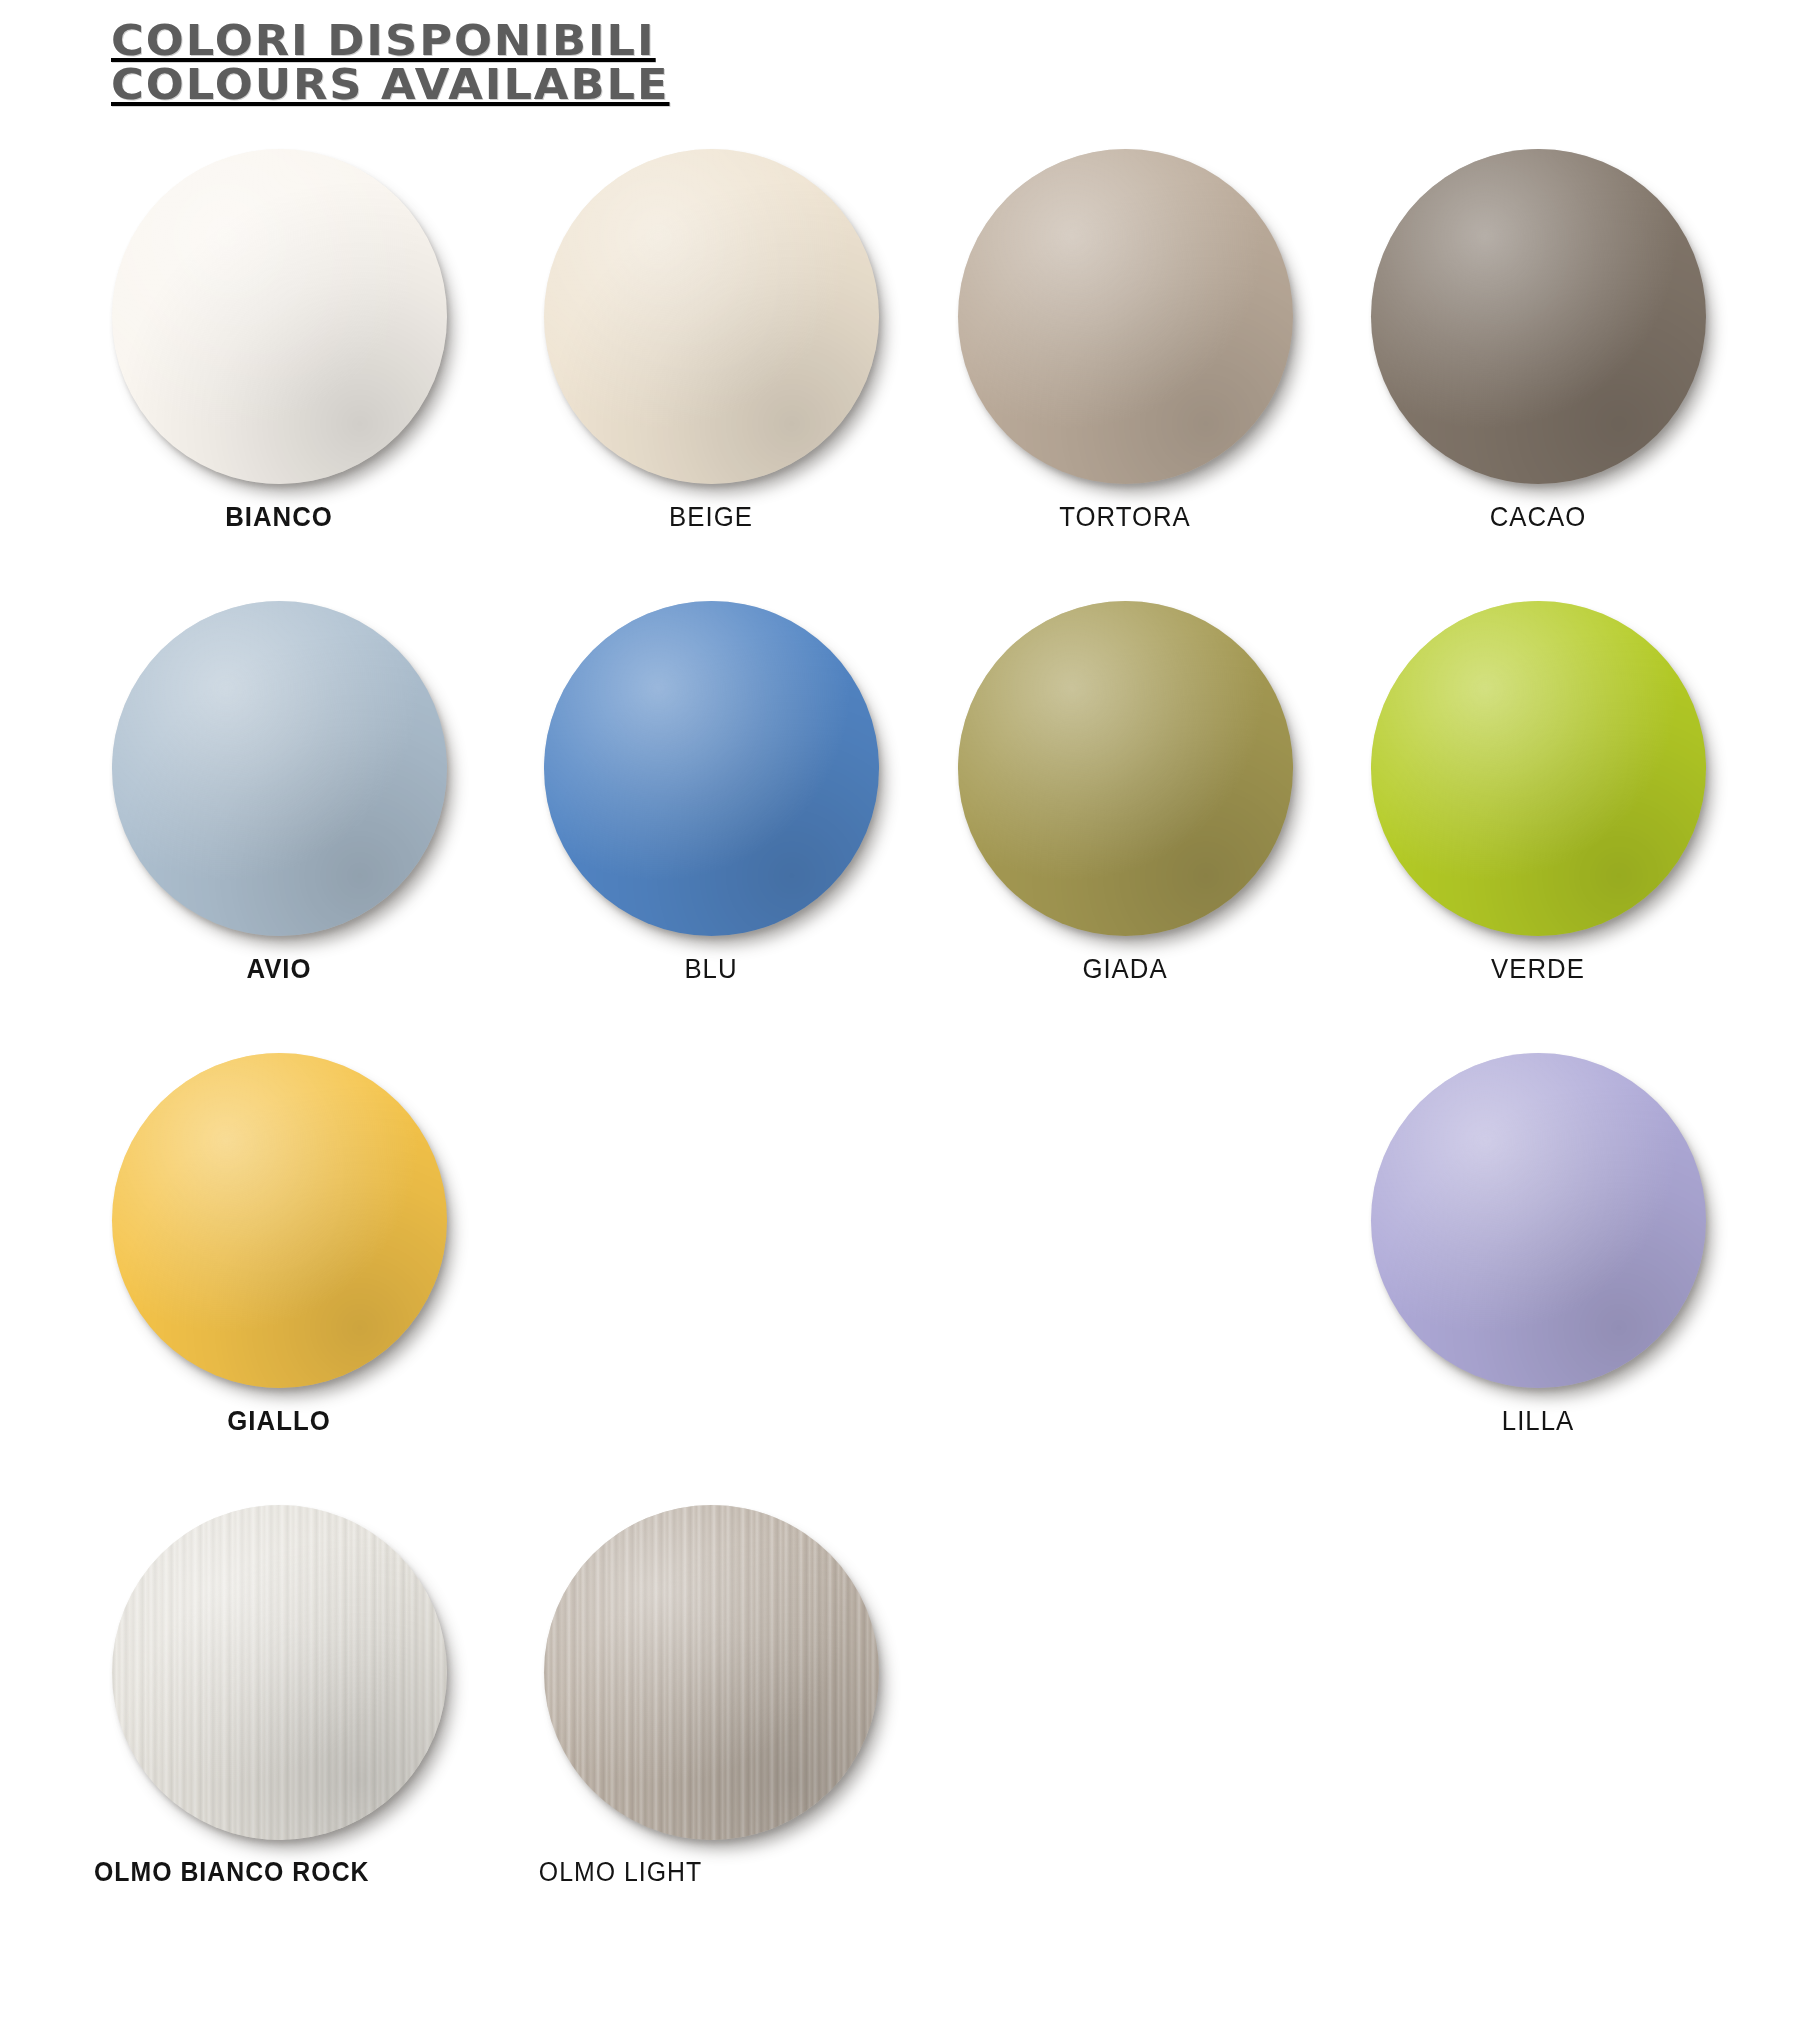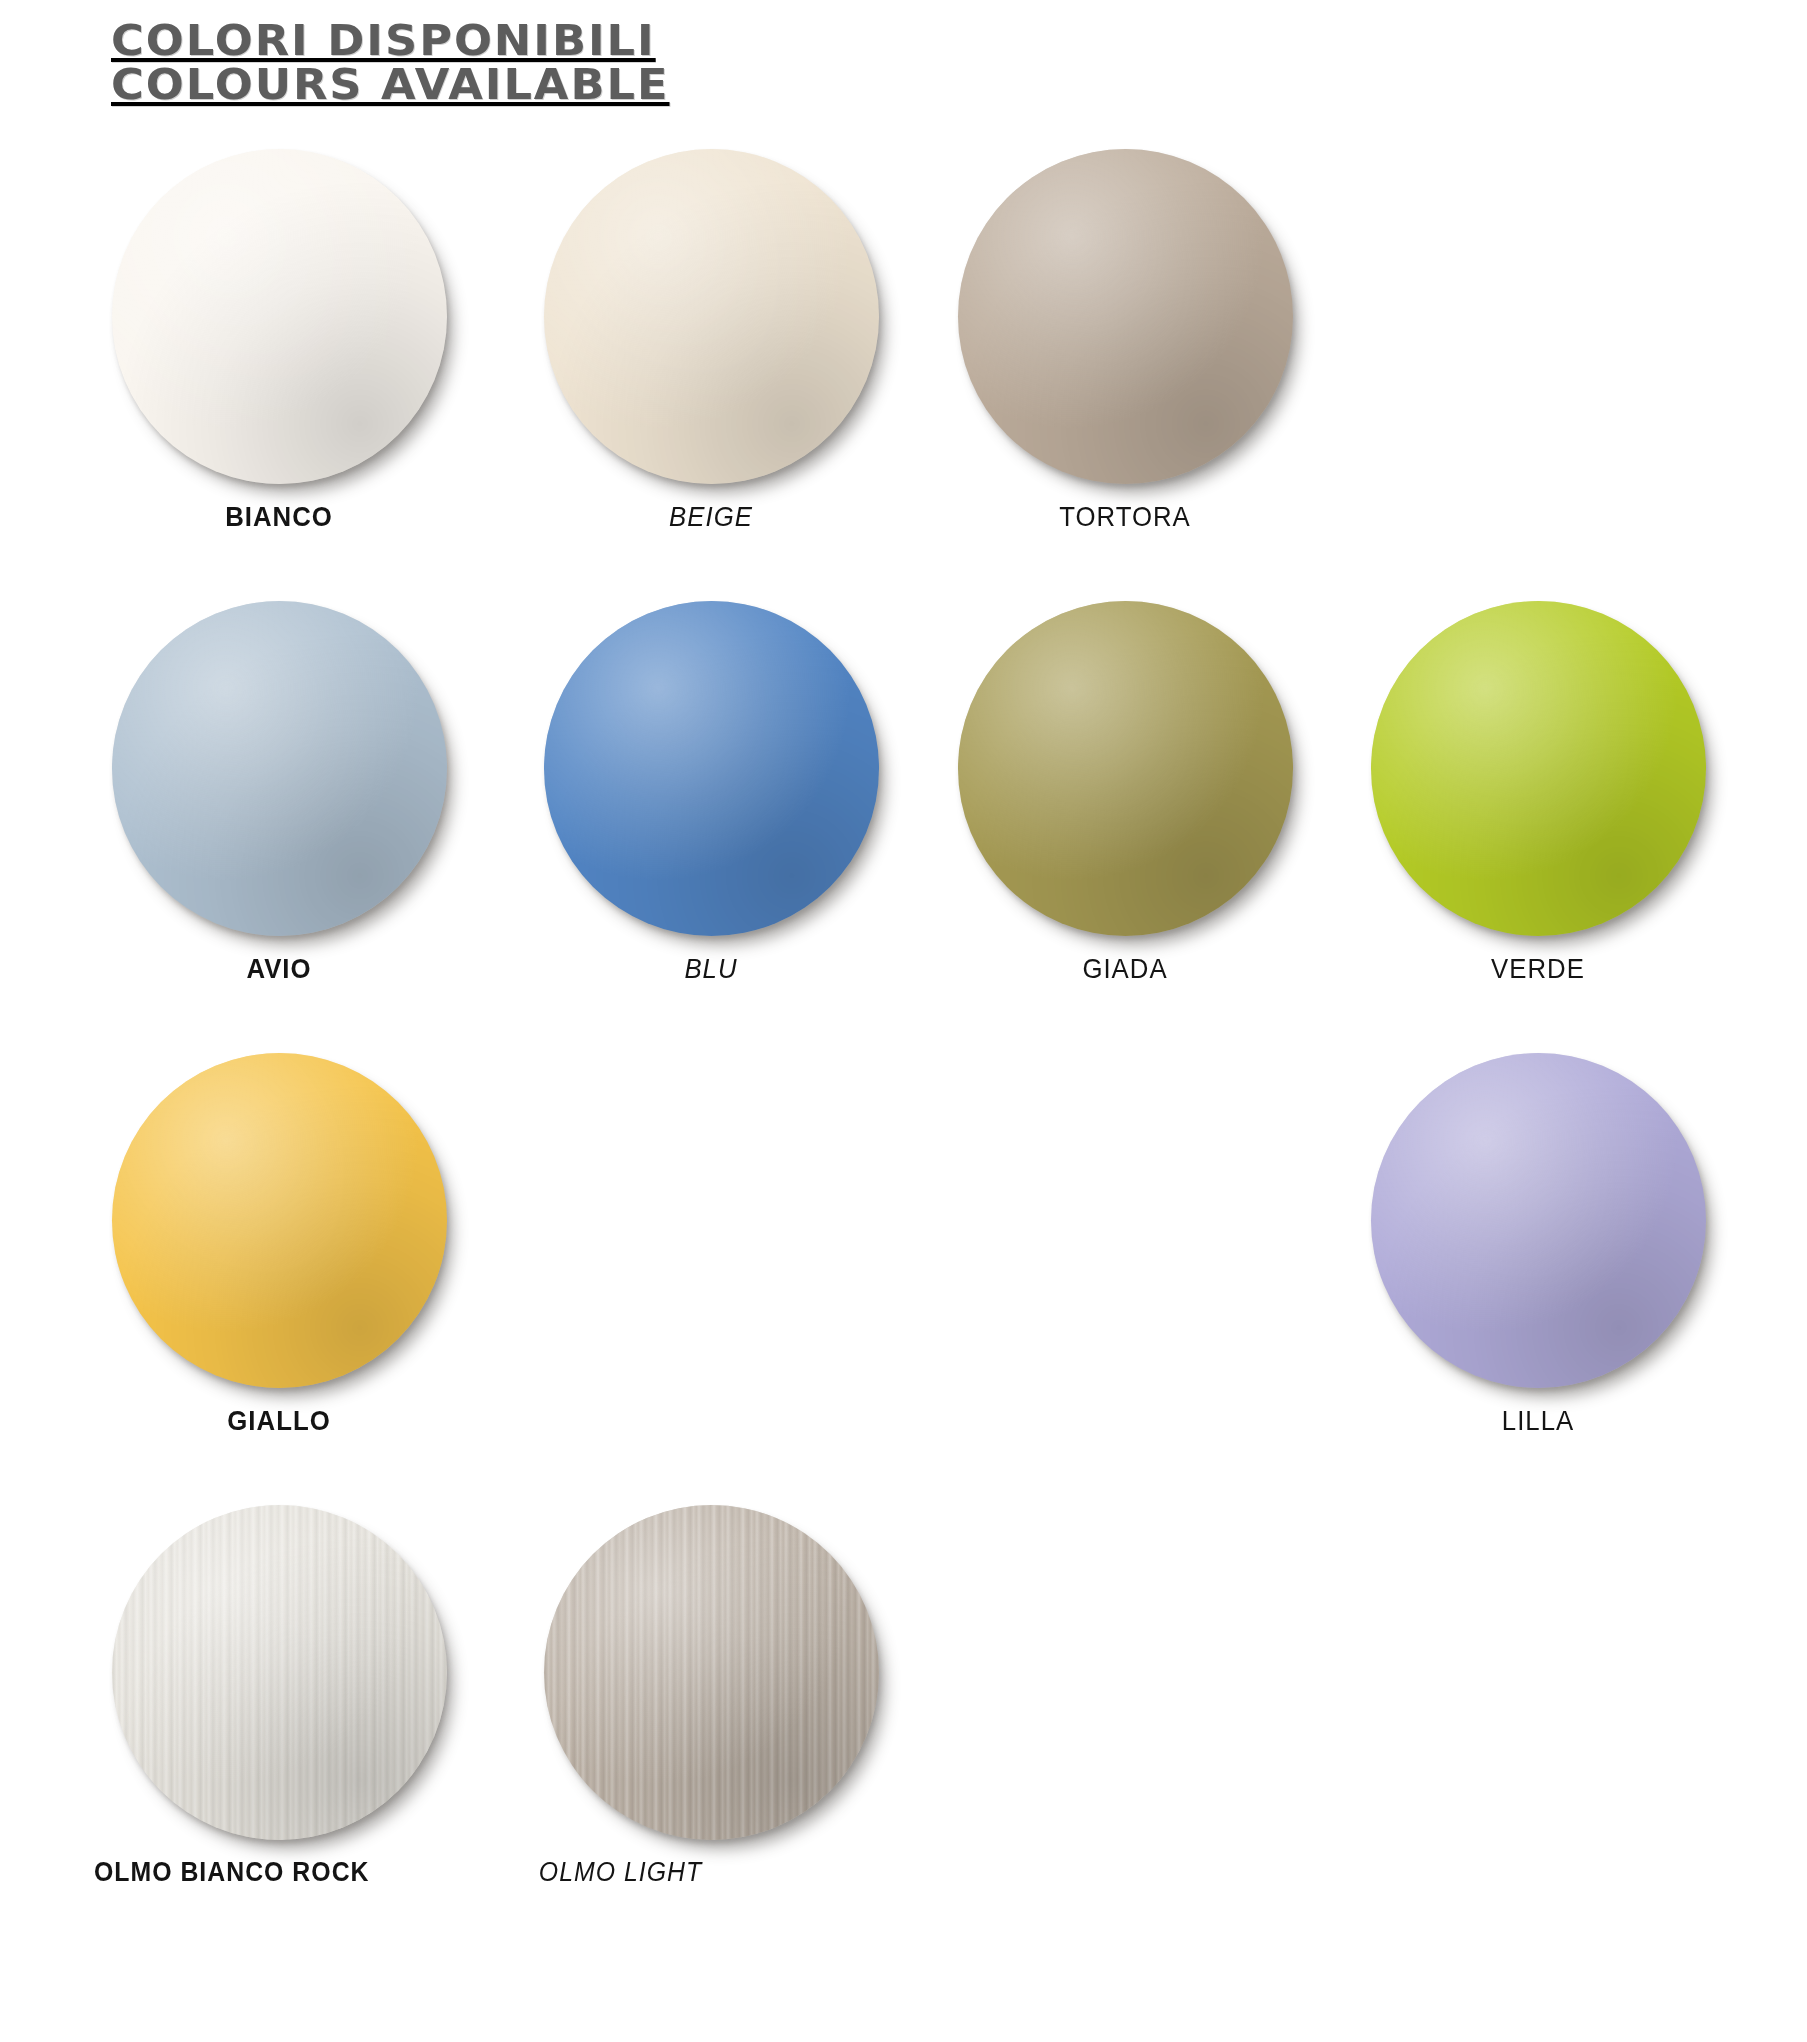--- a/index.html
+++ b/index.html
@@ -50,21 +50,21 @@
   }
   .row.row-last { height: 443px; }
 
   .cell {
     position: absolute;
     top: 0;
     width: 414px;
     height: 443px;
   }
   .cell.col0 { left: 72px; font-weight: bold; }
-  .cell.col1 { left: 504px; font-style: italic; }
+  .cell.col1 { left: 504px; }
   .cell.col2 { left: 918px; }
   .cell.col3 { left: 1331px; }
 
   .disc-wrap {
     position: absolute;
     left: 40px;
     top: 7.5px;
     width: 335px;
     height: 335px;
   }
@@ -159,20 +159,28 @@
       <div class="label" style="color: rgb(20, 20, 20);">BEIGE</div>
     </div>
     <div class="cell col2">
       <div class="disc-wrap">
         <div class="disc" style="background-color: rgb(188, 172, 155);">
             <span class="grain"></span>
           </div>
       </div>
       <div class="label" style="color: rgb(20, 20, 20);">TORTORA</div>
     </div>
+    <div class="cell col3">
+      <div class="disc-wrap">
+        <div class="disc" style="background-color: rgb(130, 118, 106);">
+            <span class="grain"></span>
+          </div>
+      </div>
+      <div class="label" style="color: rgb(20, 20, 20);">CACAO</div>
+    </div>
   </div>
 
   <div class="row">
     <div class="cell col0">
       <div class="disc-wrap">
         <div class="disc" style="background-color: rgb(174, 192, 208);">
             <span class="grain"></span>
           </div>
       </div>
       <div class="label" style="color: rgb(20, 20, 20);">AVIO</div>

